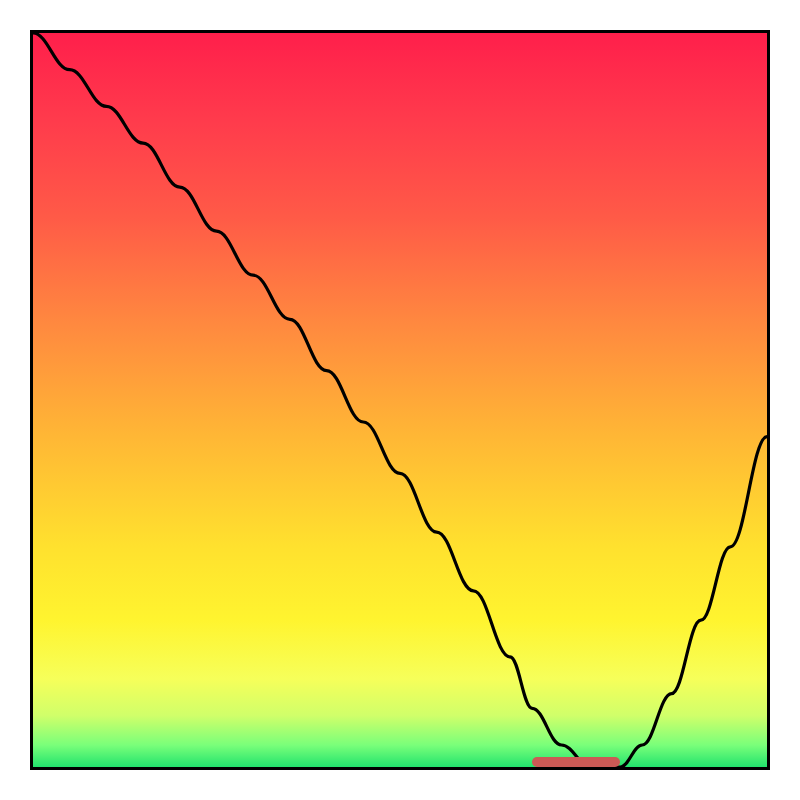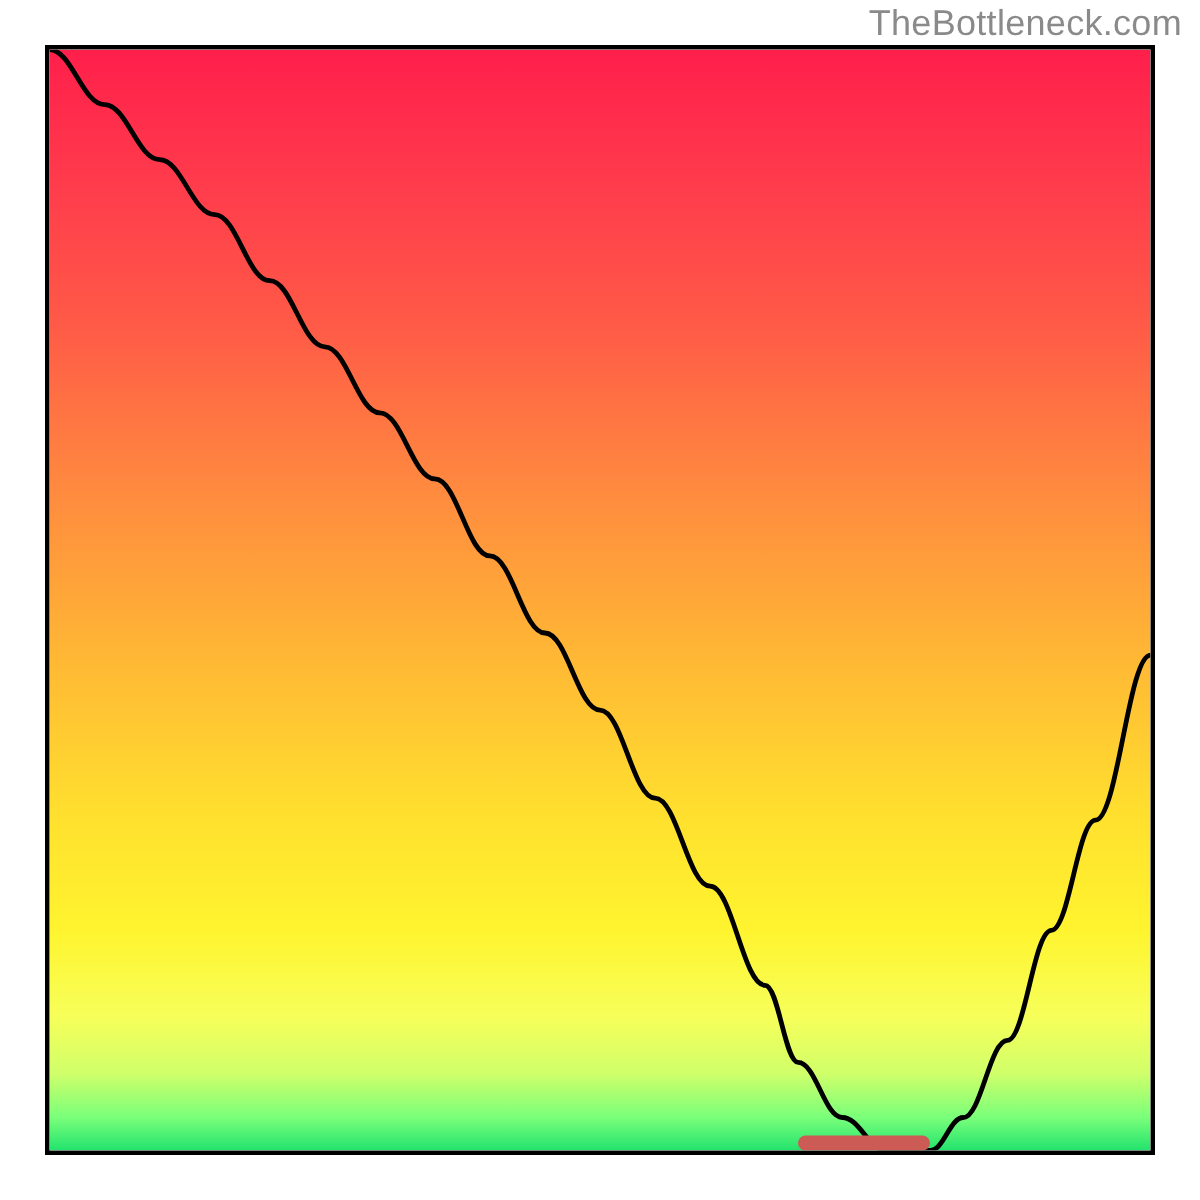--- a/index.html
+++ b/index.html
@@ -56,21 +56,20 @@
     position: absolute;
     background: #cc5a55;
     border-radius: 6px;
   }
 </style>
 </head>
 <body>
 
 <div class="container">
 
-  <div class="watermark">TheBottleneck.com</div>
 
   <div class="frame">
 
     <svg class="bg" viewBox="0 0 734 734" preserveAspectRatio="none">
       <defs>
         <linearGradient id="grad" x1="0" y1="0" x2="0" y2="1">
 
         <stop offset="0%" stop-color="#ff1f4b"></stop>
             <stop offset="12%" stop-color="#ff3b4c"></stop>
             <stop offset="25%" stop-color="#ff5a47"></stop>

